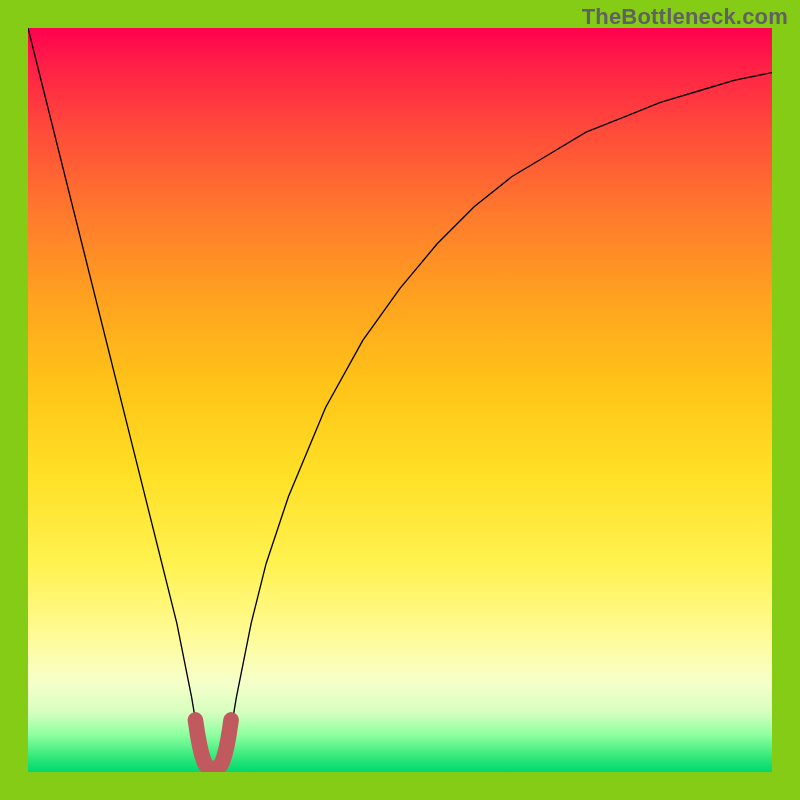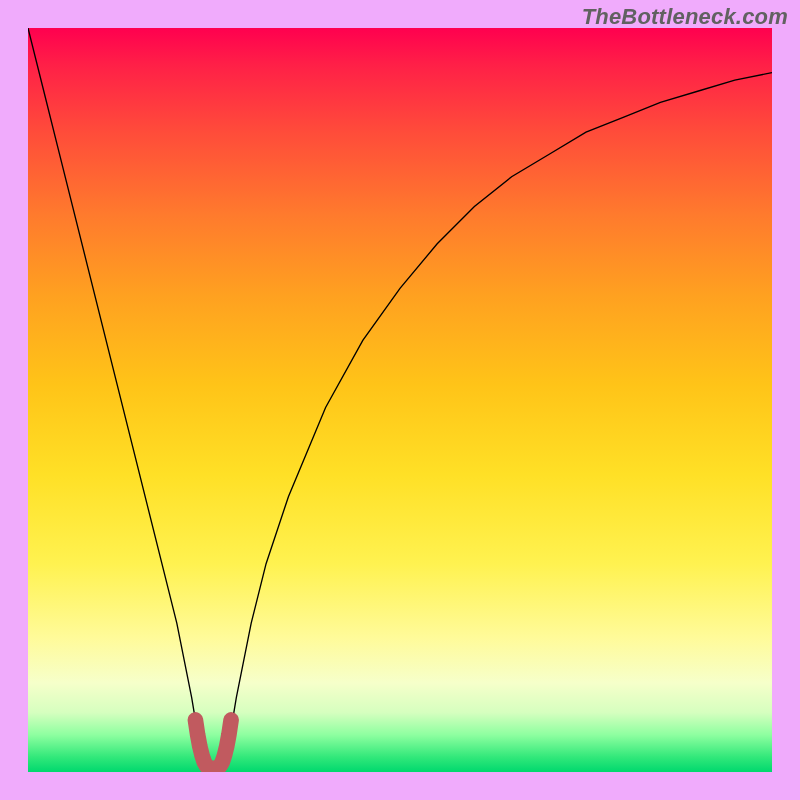--- a/index.html
+++ b/index.html
@@ -5,23 +5,22 @@
   html, body {
     margin: 0;
     padding: 0;
     width: 800px;
     height: 800px;
     overflow: hidden;
   }
   .frame {
     width: 800px;
     height: 800px;
-    background: #f0abfc;
+    background: #84cc16;
     position: relative;
-    font-style: italic;
   }
   .watermark {
     position: absolute;
     top: 4px;
     right: 12px;
     font-family: Arial, Helvetica, sans-serif;
     font-size: 22px;
     font-weight: 600;
     color: #616161;
     letter-spacing: 0.2px;

